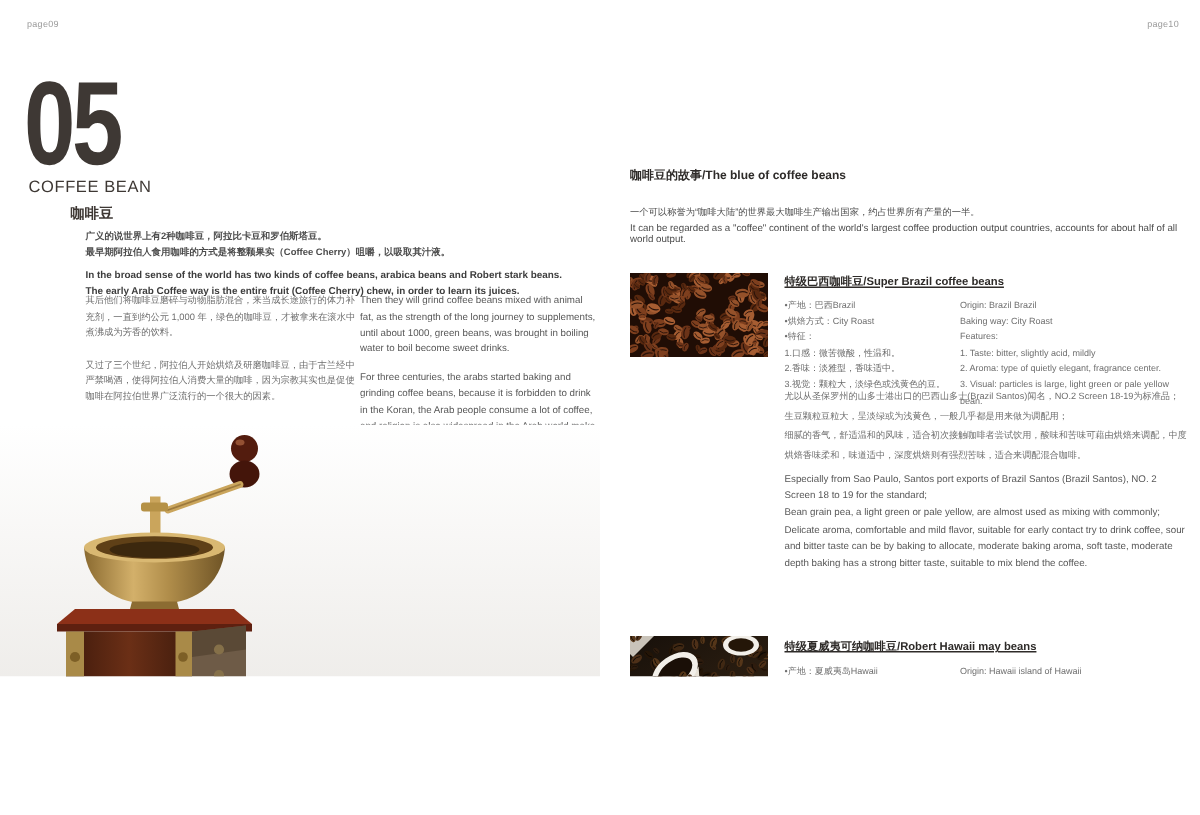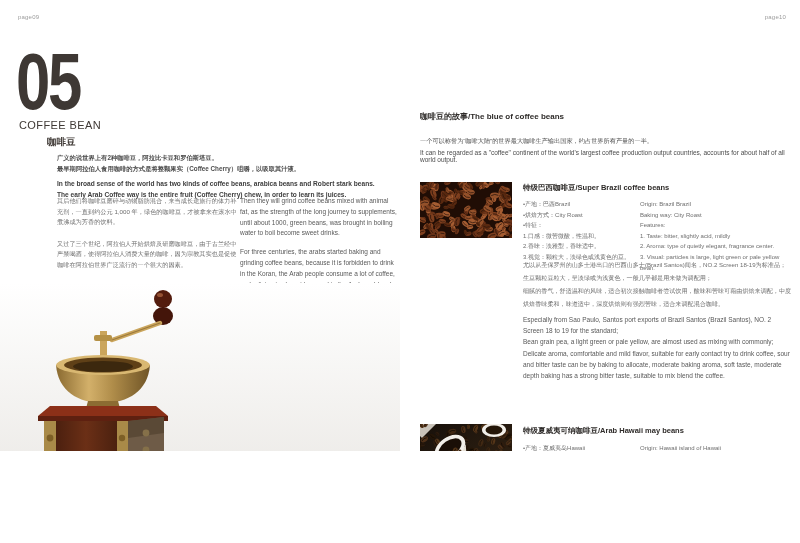--- a/index.html
+++ b/index.html
@@ -27,21 +27,21 @@
   .photo-grinder{position:absolute;left:0;top:283px;width:400px;height:260px;margin:0;}
   .photo-grinder svg,.photo-sm svg{display:block;width:100%;height:100%;}
 
   
   .section-title{position:absolute;left:420px;top:111px;font-size:8px;font-weight:700;color:#2e2b29;}
   .section-intro-zh{position:absolute;left:420px;top:137px;font-size:6.2px;color:#4c4c4c;}
   .section-intro-en{position:absolute;left:420px;top:149px;font-size:6.5px;color:#4c4c4c;}
   .photo-sm{position:absolute;margin:0;overflow:hidden;}
   #photo-brazil{left:420px;top:182px;width:92px;height:56px;}
   #photo-hawaii{left:420px;top:424px;width:92px;height:55px;}
-  .bean-title{position:absolute;font-size:7.5px;font-weight:700;color:#2e2b29;}
+  .bean-title{position:absolute;font-size:7.5px;font-weight:700;color:#2e2b29;text-decoration:underline;}
   #brazil-title{left:523px;top:183px;}
   #hawaii-title{left:523px;top:426px;}
   .specs{position:absolute;font-size:6px;line-height:10.6px;color:#6e6e6e;}
   #brazil-zh{left:523px;top:199px;width:112px;}
   #brazil-en{left:640px;top:199px;width:152px;}
   #hawaii-zh{left:523px;top:443px;width:112px;}
   #hawaii-en{left:640px;top:443px;width:152px;}
   .detail-zh{position:absolute;left:523px;top:258px;width:270px;font-size:6.1px;line-height:13px;
              color:#6e6e6e;white-space:pre-line;}
   .detail-en{position:absolute;left:523px;top:314px;width:270px;font-size:6.5px;line-height:11.2px;
@@ -2512,21 +2512,21 @@
               <path d="M -2.44 0 Q 0 1.41 2.44 0" fill="none" stroke="#0d0803" stroke-width="0.52"></path>
             </g>
             <g transform="translate(40.0,28.5) rotate(85)">
               <ellipse rx="2.94" ry="1.82" fill="#4e3018"></ellipse>
               <path d="M -2.20 0 Q 0 1.28 2.20 0" fill="none" stroke="#0d0803" stroke-width="0.47"></path>
             </g>
           </g>
       </svg>
     </figure>
 
-    <div class="bean-title" id="hawaii-title">特级夏威夷可纳咖啡豆/Arab Hawaii may beans</div>
+    <div class="bean-title" id="hawaii-title">特级夏威夷可纳咖啡豆/Robert Hawaii may beans</div>
 
     <div class="specs" id="hawaii-zh">
       <div>•产地：夏威夷岛Hawaii</div>
       <div>•烘焙方式：Full City Roast</div>
       <div>•特征：</div>
       <div>1.口感：香甜，豆质柔口，酸度适中。</div>
       <div>2.香味：诱人富有坚果味。</div>
       <div>3.视觉：大粒带有蓝色半透明的豆。</div>
     </div>
     <div class="specs" id="hawaii-en">

